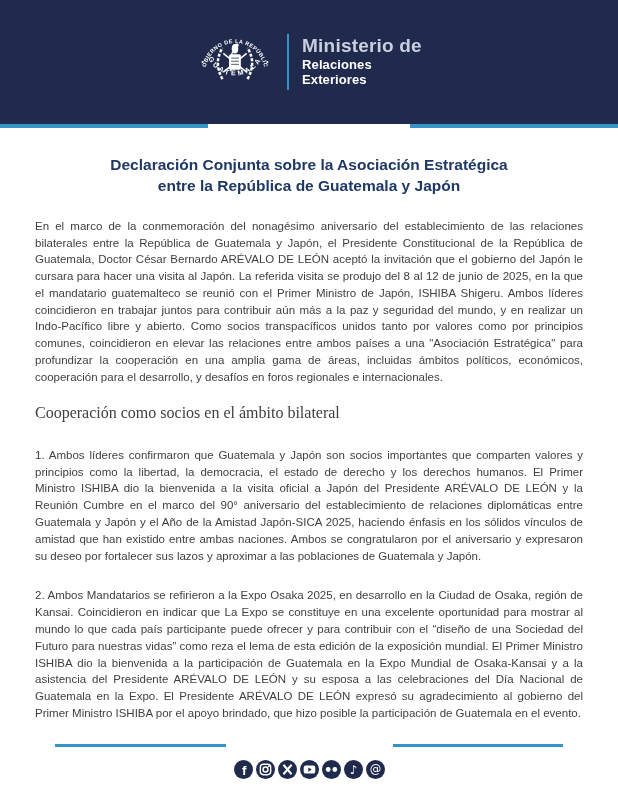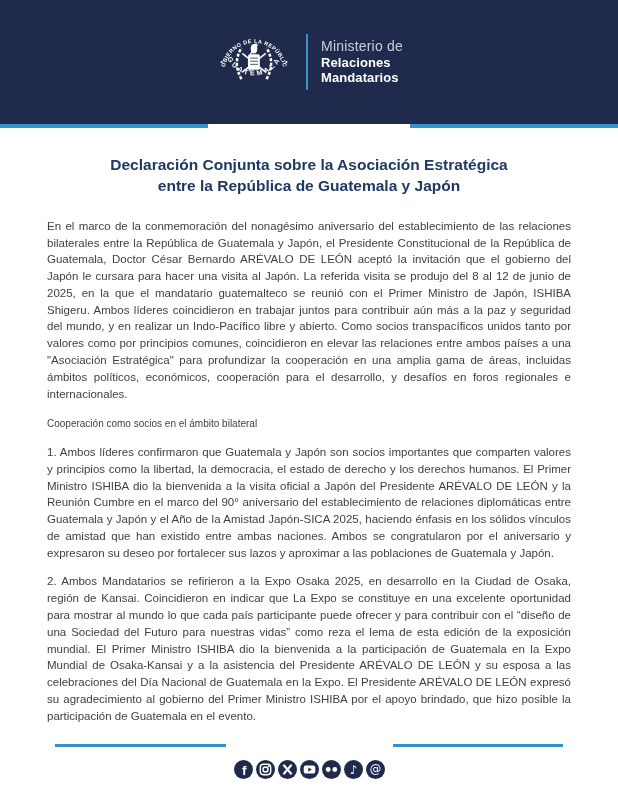--- a/index.html
+++ b/index.html
@@ -13,39 +13,39 @@
   
   .header {
     height:124px; background:#1f2a4d;
     display:flex; align-items:center; justify-content:center; gap:13px;
   }
   .seal { width:78px; height:78px; flex:0 0 auto; }
   .seal svg { width:78px; height:78px; display:block; }
   .hdr-sep { width:2px; height:56px; background:#3494c8; flex:0 0 auto; }
   .wordmark { color:#ffffff; line-height:1; }
   .wordmark .wm-light {
-    font-size:14px; font-weight:normal; color:#c9cfdd; letter-spacing:.2px; margin-bottom:3px;
+    font-size:19px; font-weight:bold; color:#c9cfdd; letter-spacing:.2px; margin-bottom:3px;
   }
   .wordmark .wm-bold {
     font-size:13px; font-weight:bold; letter-spacing:.1px; line-height:1.12;
   }
   .header-accent { display:flex; height:4px; }
   .header-accent .acc { background:#3494c8; width:208px; }
   .header-accent .acc-gap { flex:1; background:transparent; }
 
   
-  .doc { padding:0 47px; color:#3d3f42; }
+  .doc { padding:0 35px; color:#3d3f42; }
   .doc-title {
     margin-top:26px; text-align:center; color:#1f3864;
     font-size:15.5px; font-weight:bold; line-height:1.38;
   }
   .body-text { font-size:11.5px; line-height:1.46; text-align:justify; }
   .intro { margin-top:21px; }
-  .section-heading { margin-top:15px; font-size:10px; line-height:1.46; text-align:left; }
-  .para { margin-top:12px; }
+  .section-heading { margin-top:15px; font-size:16px; line-height:1.46; text-align:left;font-family:Liberation Serif, serif; }
+  .para { margin-top:23px; }
 
   
   .footer-line { position:absolute; top:744px; height:3px; background:#3494c8; }
   .footer-line.left { left:55px; width:171px; }
   .footer-line.right { left:393px; width:170px; }
   .social-row {
     position:absolute; top:760px; left:0; right:0;
     display:flex; justify-content:center; gap:3px;
   }
   .social-icon {
@@ -91,21 +91,21 @@
         </text>
         <text font-size="9" font-weight="bold" fill="#ffffff" letter-spacing="3.2" font-family="Liberation Sans, sans-serif">
           <textPath href="#arcBot" startOffset="50%" text-anchor="middle">GUATEMALA</textPath>
         </text>
       </svg>
     </div>
     <div class="hdr-sep"></div>
     <div class="wordmark">
       <div class="wm-light">Ministerio de</div>
       <div class="wm-bold">Relaciones</div>
-      <div class="wm-bold">Mandatarios</div>
+      <div class="wm-bold">Exteriores</div>
     </div>
   </div>
 
   <div class="header-accent">
     <span class="acc"></span>
     <span class="acc-gap"></span>
     <span class="acc"></span>
   </div>
 
   <div class="doc">

